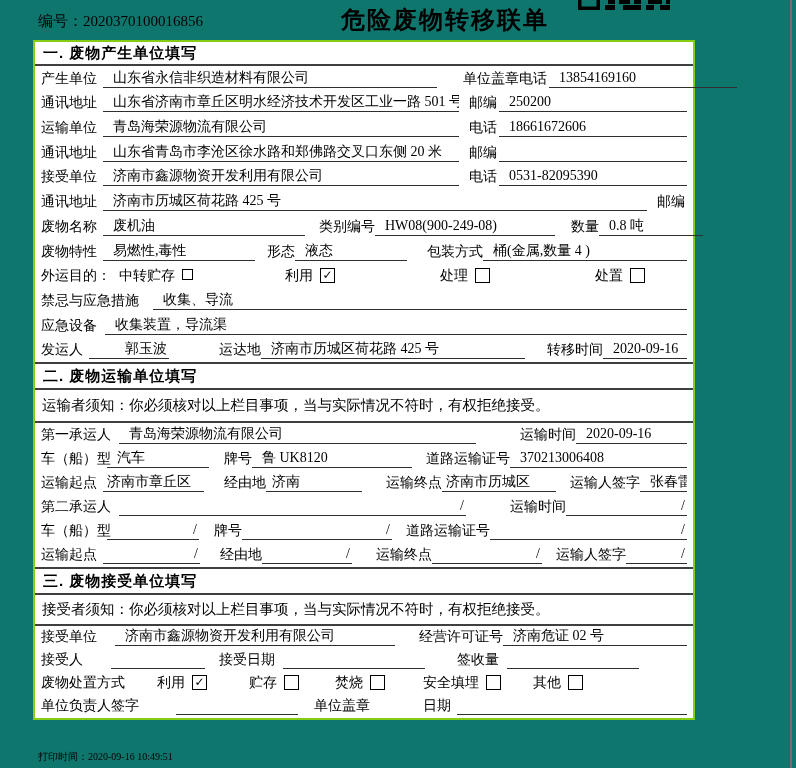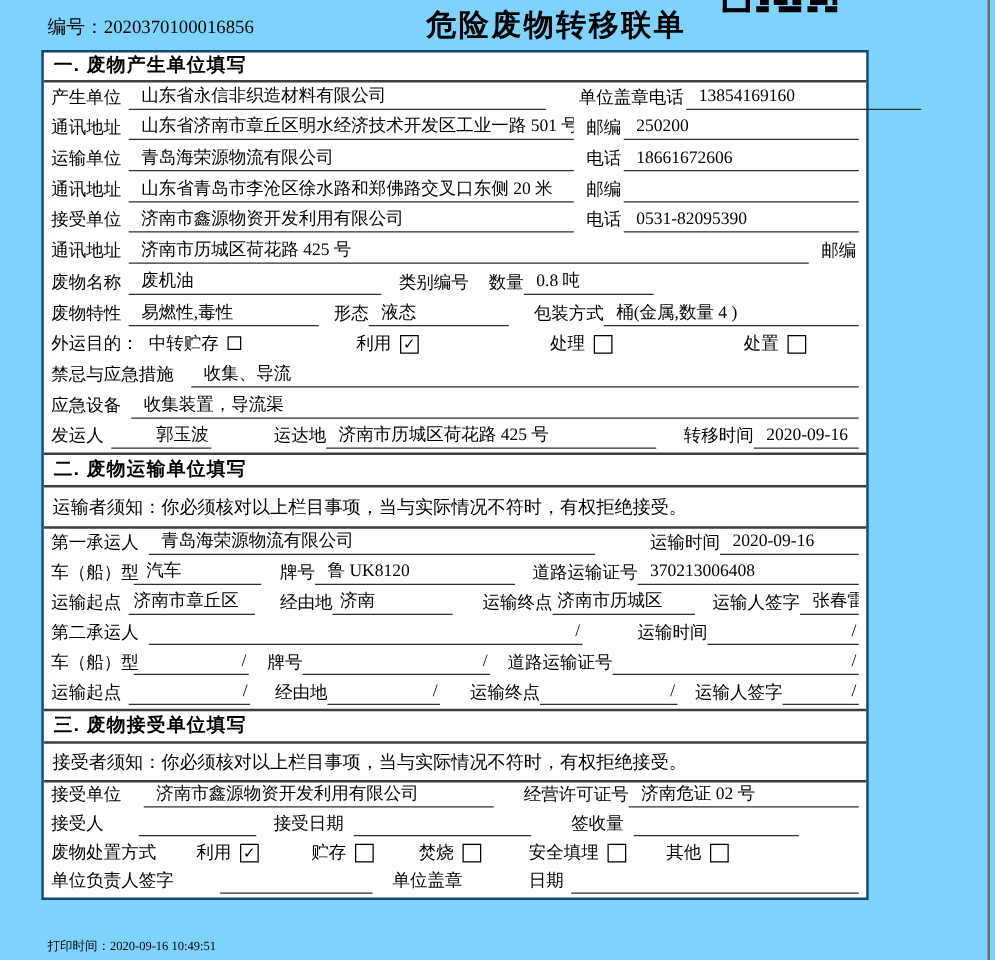--- a/index.html
+++ b/index.html
@@ -1,25 +1,25 @@
 <!DOCTYPE html>
 <html><head>
 <meta charset="utf-8">
 <style>
   html,body{margin:0;padding:0;background:#fff;}
-  .page{position:relative;width:796px;height:768px;background:#7dd3fc;overflow:hidden;
+  .page{position:relative;width:796px;height:768px;background:#0f766e;overflow:hidden;
         font-family:"Liberation Serif","DejaVu Serif",serif;color:#000;}
   .serial{position:absolute;left:38px;top:12px;font-size:15px;white-space:nowrap;}
   .title{position:absolute;left:94px;right:0;top:4px;text-align:center;
          font-family:"Liberation Sans","DejaVu Sans",sans-serif;
          font-size:24px;font-weight:bold;letter-spacing:2px;white-space:nowrap;}
   .qr{position:absolute;left:578px;top:0;width:92px;height:10px;}
   .page-edge{position:absolute;left:790px;top:0;width:2px;height:768px;background:#6e6e6e;}
   .table{position:absolute;left:33px;top:40px;width:662px;box-sizing:border-box;
-         border:2px solid #0c4a6e;background:#fff;}
+         border:2px solid #84cc16;background:#fff;}
   .sechead{height:22px;line-height:22px;padding-left:8px;border-bottom:2px solid #3f3f3f;
            font-family:"Liberation Sans","DejaVu Sans",sans-serif;
            font-size:15px;font-weight:bold;letter-spacing:1px;}
   .sechead.mid{border-top:2px solid #3f3f3f;height:24px;line-height:24px;}
   .notice{display:flex;align-items:center;padding-left:7px;border-bottom:2px solid #3f3f3f;
           font-size:14.5px;white-space:nowrap;}
   .n2{height:31px;} .n3{height:29px;}
   .row{display:flex;align-items:flex-end;padding:0 6px 3px 6px;box-sizing:border-box;
        font-size:14px;line-height:19px;}
   .s1r{height:24.7px;} .s2r{height:24px;} .s3r{height:23px;}
@@ -105,20 +105,21 @@
     <div class="row s1r">
       <span class="lbl" style="width:62px">通讯地址</span>
       <span class="fld grow">济南市历城区荷花路 425 号</span>
       <span class="lbl" style="margin-left:10px;width:30px">邮编</span>
     </div>
 
     <div class="row s1r">
       <span class="lbl" style="width:62px">废物名称</span>
       <span class="fld" style="width:190px">废机油</span>
       <span class="lbl" style="margin-left:14px">类别编号</span>
+      <span class="fld" style="width:168px">HW08(900-249-08)</span>
       <span class="lbl" style="margin-left:16px">数量</span>
       <span class="fld" style="width:92px">0.8 吨</span>
       <span class="sp"></span>
     </div>
 
     <div class="row s1r">
       <span class="lbl" style="width:62px">废物特性</span>
       <span class="fld" style="width:140px">易燃性,毒性</span>
       <span class="lbl" style="margin-left:12px">形态</span>
       <span class="fld" style="width:100px">液态</span>

